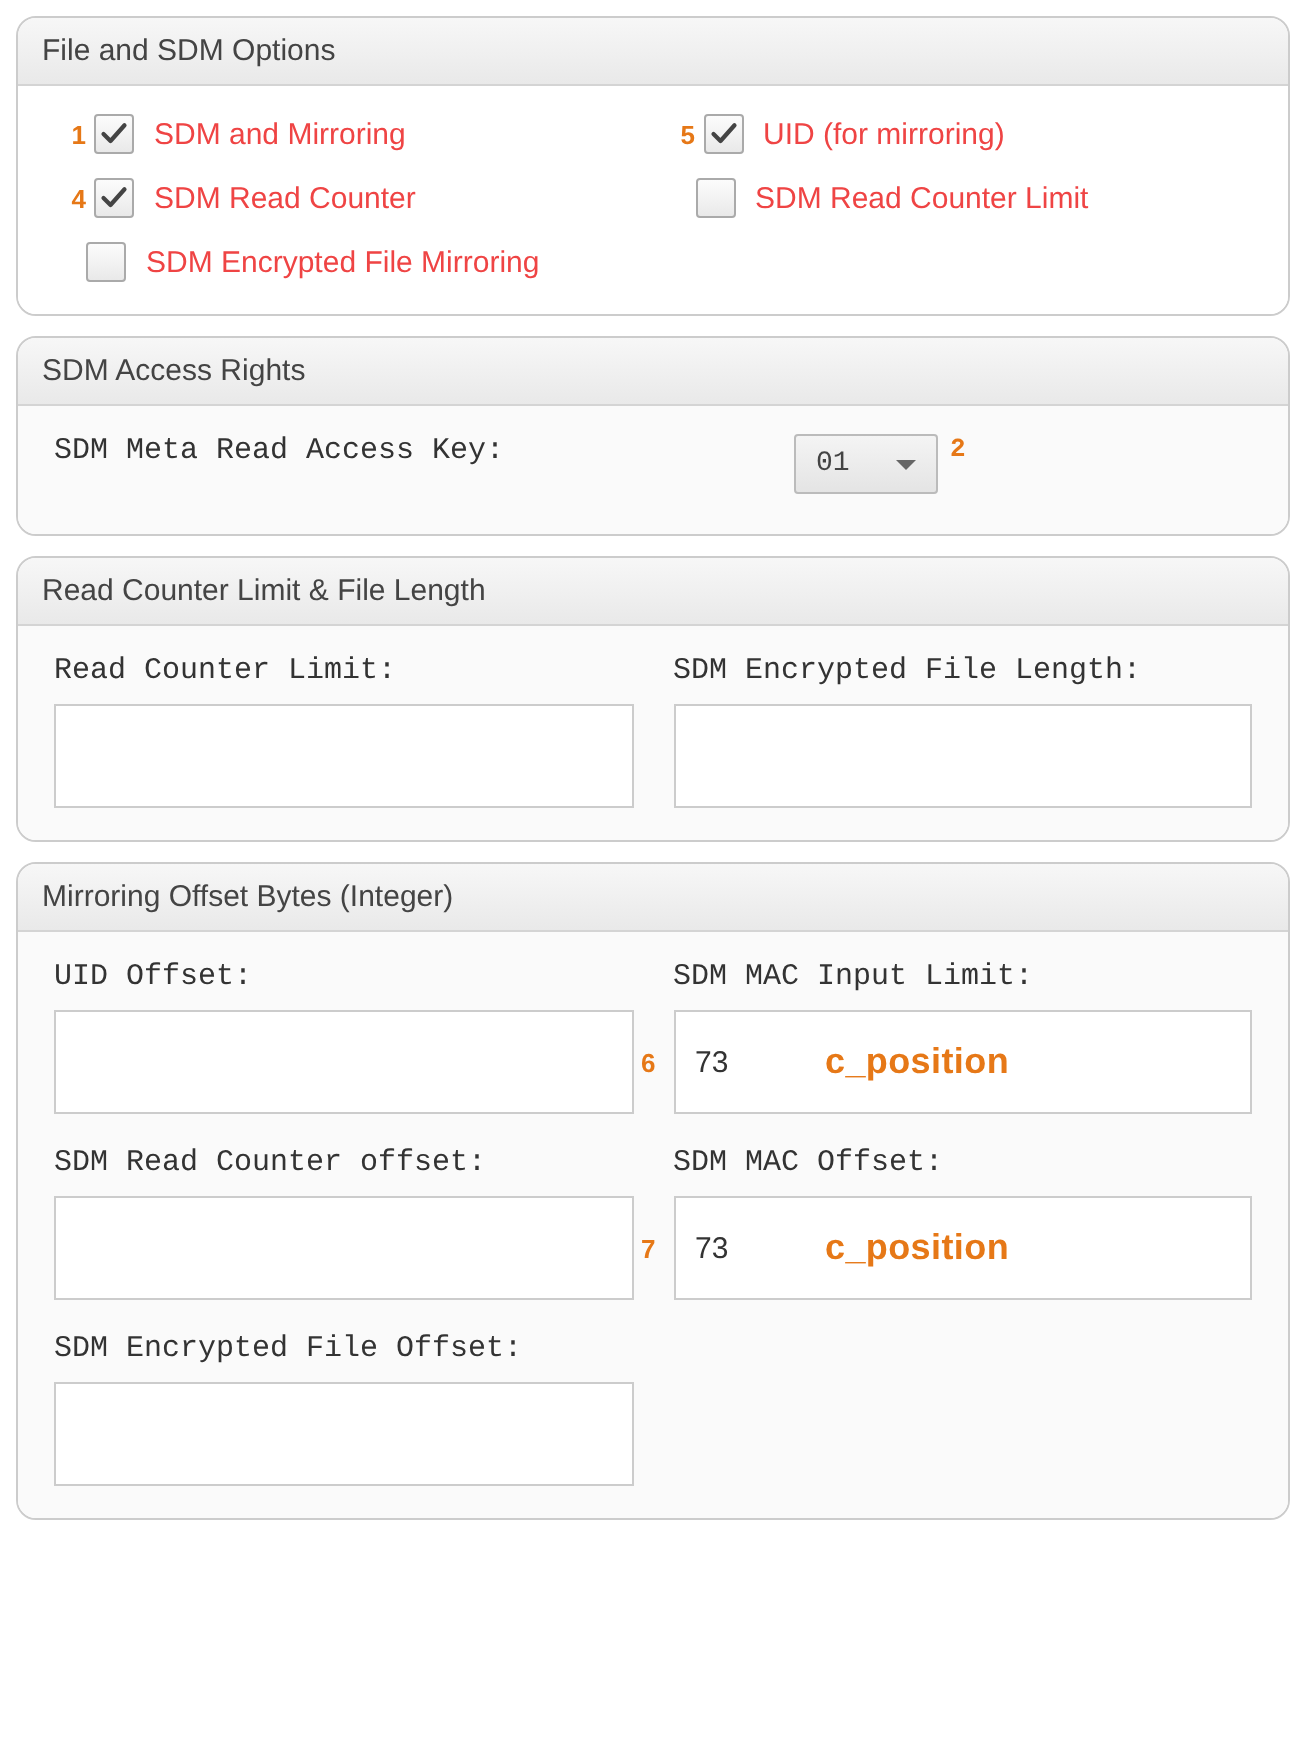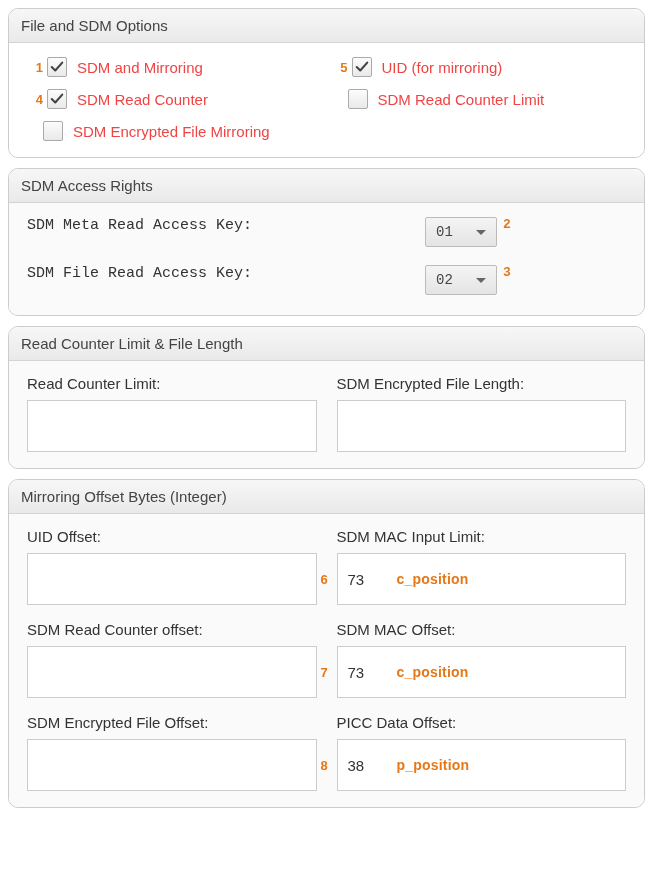--- a/index.html
+++ b/index.html
@@ -89,39 +89,39 @@
     border: 1px solid #bbb;
     background: linear-gradient(to bottom, #f4f4f4, #e4e4e4);
     border-radius: 2px;
     height: 30px;
     padding: 0 10px;
     min-width: 72px;
     justify-content: space-between;
     cursor: pointer;
     color: #444;
     font-size: 14px;
-    margin-left: 28px;
   }
   .dropdown .caret {
     width: 0; height: 0;
     border-left: 5px solid transparent;
     border-right: 5px solid transparent;
     border-top: 5px solid #666;
     margin-left: 10px;
   }
   .two-col {
     display: grid;
     grid-template-columns: 1fr 1fr;
     column-gap: 20px;
     row-gap: 16px;
   }
   .field-label {
     font-size: 15px;
     color: #333;
     margin-bottom: 8px;
+    font-family: Liberation Mono, monospace;
   }
   .field-wrap {
     position: relative;
     display: flex;
     align-items: center;
   }
   .field-wrap .marker-left {
     position: absolute;
     left: -16px;
     color: #e67817;
@@ -133,26 +133,26 @@
     height: 52px;
     border: 1px solid #ccc;
     background: #fff;
     padding: 4px 10px;
     font-size: 15px;
     color: #333;
     font-family: inherit;
   }
   .overlay-hint {
     position: absolute;
-    left: 60px;
+    left: 76px;
     top: 50%;
     transform: translateY(-50%);
     color: #e67817;
     font-weight: 600;
-    font-size: 14px;
+    font-size: 18px;
     pointer-events: none;
     letter-spacing: 0.2px;
   }
   .spacer-left { width: 16px; flex: 0 0 16px; }
 </style>
 </head>
 <body>
 
 <div class="panel">
   <div class="panel-header">File and SDM Options</div>
@@ -203,28 +203,20 @@
   <div class="panel-header">SDM Access Rights</div>
   <div class="panel-body">
     <div class="form-row">
       <span class="form-label">SDM Meta Read Access  Key:</span>
       <span class="dropdown">
         <span>01</span>
         <span class="caret"></span>
       </span>
       <span class="marker-after">2</span>
     </div>
-    <div class="form-row">
-      <span class="form-label">SDM File Read Access Key:</span>
-      <span class="dropdown">
-        <span>02</span>
-        <span class="caret"></span>
-      </span>
-      <span class="marker-after">3</span>
-    </div>
   </div>
 </div>
 
 <div class="panel">
   <div class="panel-header">Read Counter Limit &amp; File Length</div>
   <div class="panel-body">
     <div class="two-col">
       <div>
         <div class="field-label">Read Counter Limit:</div>
         <div class="field-wrap">
@@ -272,23 +264,15 @@
           <input class="text" type="text" value="73" style="">
           <span class="overlay-hint">c_position</span>
         </div>
       </div>
       <div>
         <div class="field-label">SDM Encrypted File Offset:</div>
         <div class="field-wrap">
           <input class="text" type="text" value="" style="">
         </div>
       </div>
-      <div>
-        <div class="field-label">PICC Data Offset:</div>
-        <div class="field-wrap">
-          <span class="marker-left">8</span>
-          <input class="text" type="text" value="38" style="">
-          <span class="overlay-hint">p_position</span>
-        </div>
-      </div>
     </div>
   </div>
 </div>
 
 </body></html>

